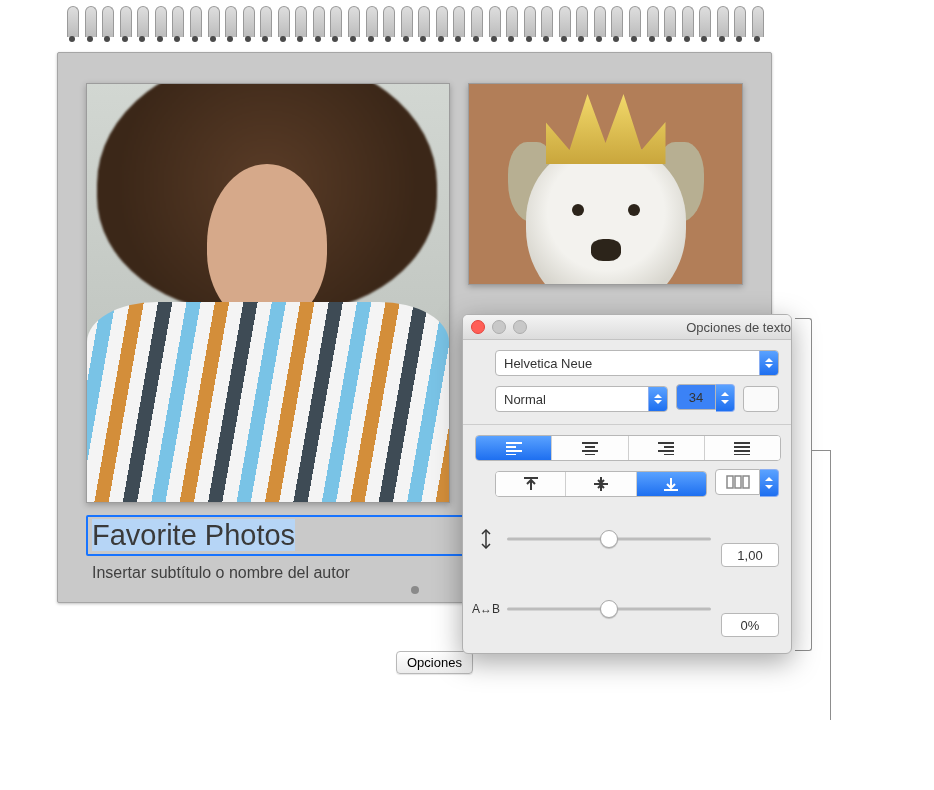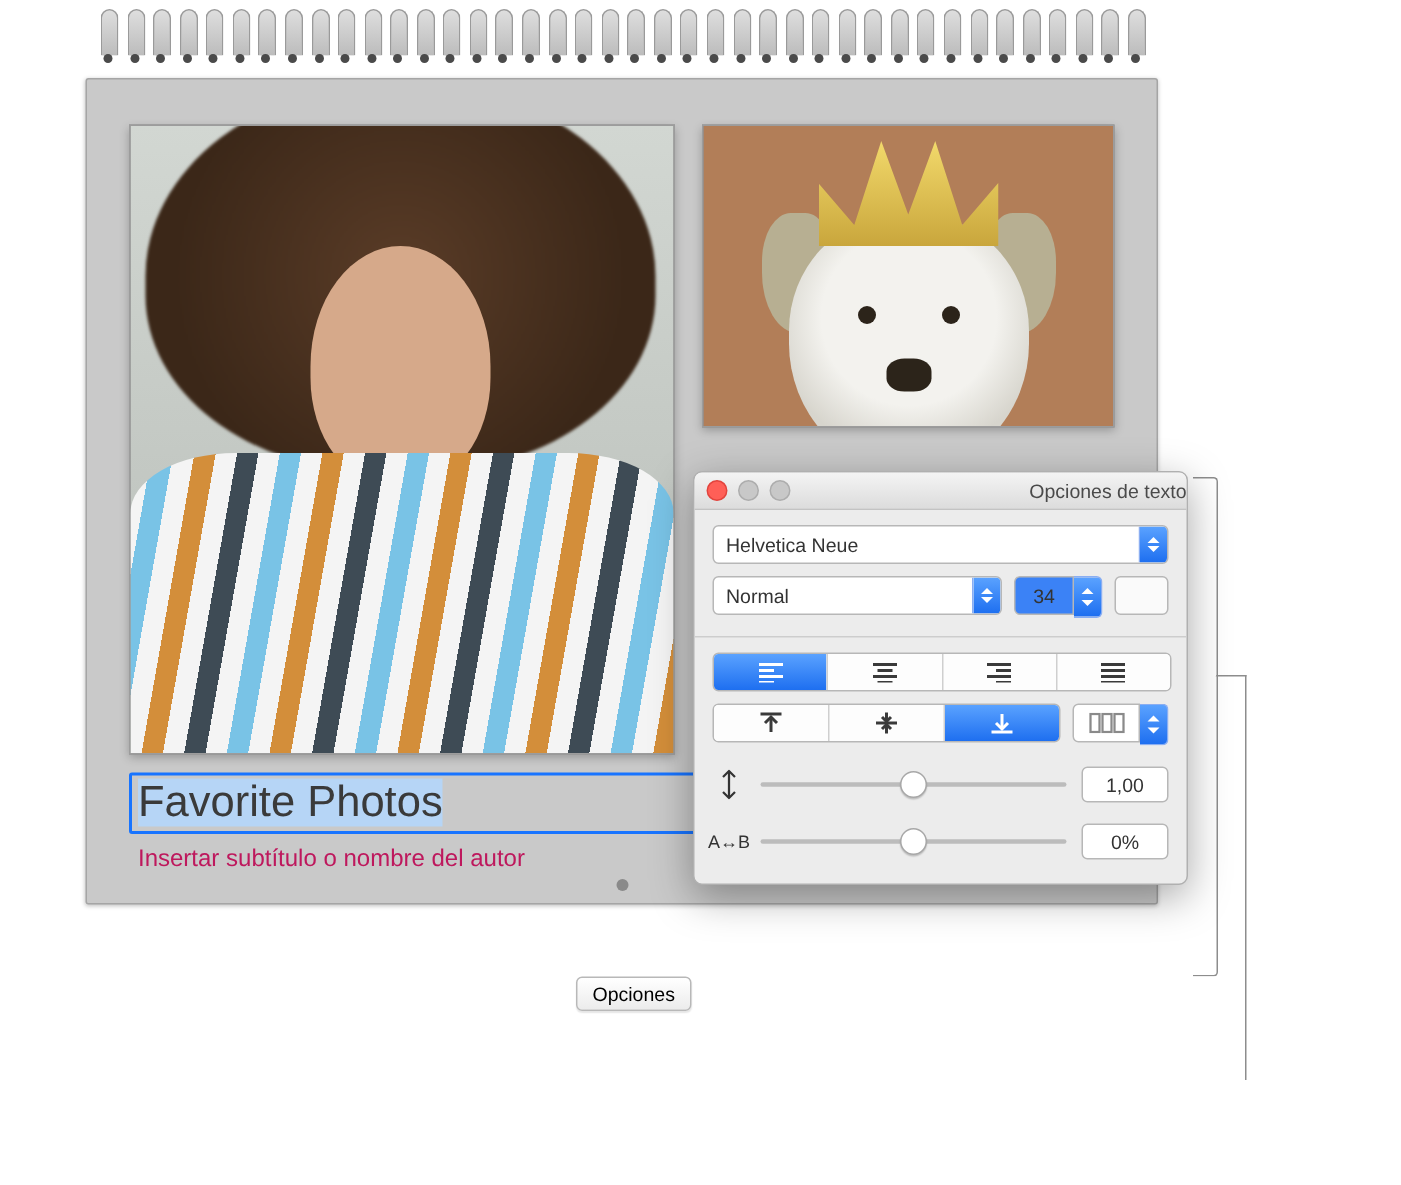--- a/index.html
+++ b/index.html
@@ -159,33 +159,33 @@
     border-radius: 2px;
     outline: none;
   }
   .title-field span.sel {
     background: #b6d5f6;
   }
   .subtitle-field {
     margin-top: 8px;
     padding-left: 6px;
     font-size: 16px;
-    color: #be185d;
+    color: #404040;
   }
   .page-dot {
     position: absolute;
     bottom: 8px; left: 50%; transform: translateX(-50%);
     width: 8px; height: 8px; border-radius: 50%;
     background:#8a8a8a;
   }
 
   
   .options-button {
     position: absolute;
-    left: 384px;
+    left: 396px;
     top: 651px;
     padding: 3px 10px;
     font-size: 13px;
     background: linear-gradient(#ffffff,#ececec);
     border: 1px solid #b8b8b8;
     border-radius: 4px;
     box-shadow: 0 1px 1px rgba(0,0,0,.1);
     text-align: center;
   }
 
@@ -258,21 +258,21 @@
   }
   .select .stepper::before,
   .select .stepper::after {
     content:"";
     position:absolute; left:50%; transform:translateX(-50%);
     border:4px solid transparent;
   }
   .select .stepper::before { top:3px;  border-bottom-color:#fff; }
   .select .stepper::after  { bottom:3px; border-top-color:#fff; }
 
-  .row { display:flex; gap:8px; margin-top:8px; align-items:flex-start; }
+  .row { display:flex; gap:8px; margin-top:8px; align-items:flex-end;margin-left:20px; }
   .row.first { margin-top:0; }
 
   .font-select   { width: 100%; }
   .style-select  { flex: 1; gap: 17px; }
   .size-field {
     width: 38px; height:24px;
     background:#3b82f6; border:1px solid #b7b7b7;
     border-radius:4px 0 0 4px;
     display:flex; align-items:center; justify-content:center;
     font-size:13px;
@@ -377,20 +377,21 @@
     background:#fff;
     border:1px solid #a8a8a8;
     border-radius:50%;
     box-shadow:0 1px 1px rgba(0,0,0,.2);
   }
   .slider-value {
     width:56px; height:22px;
     background:#fff; border:1px solid #b7b7b7; border-radius:4px;
     display:flex; align-items:center; justify-content:center;
     font-size:13px;
+    margin-top:32px;
   }
 
 </style>
 </head>
 <body>
 
 <div class="calendar-wrap">
   <div class="spiral-strip">
 
     <div class="ring"></div>

